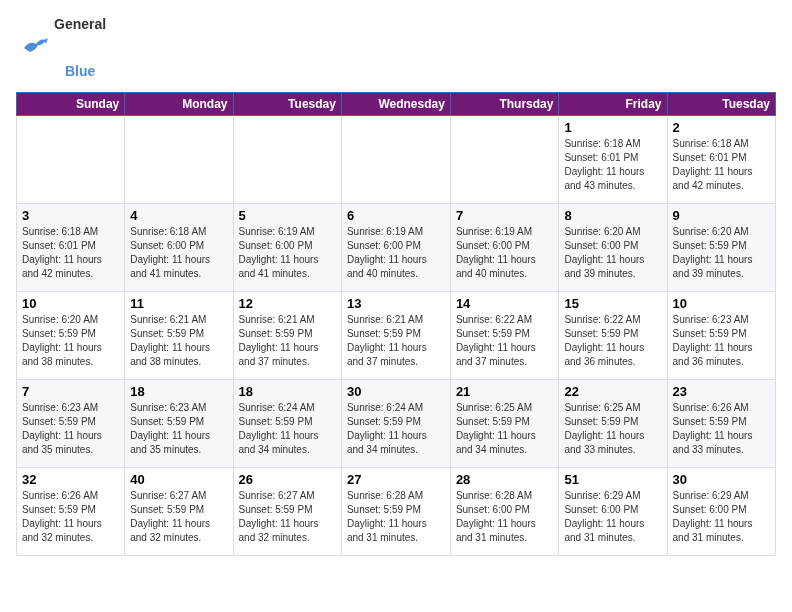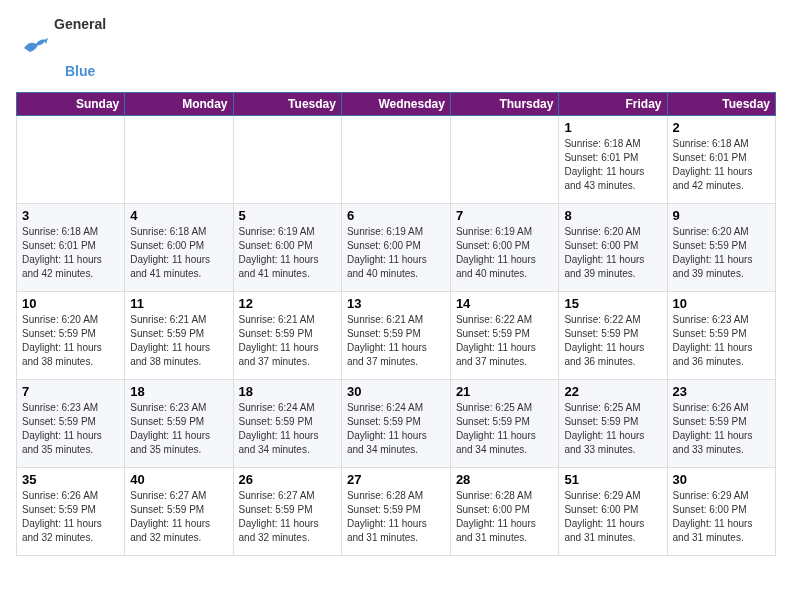--- a/index.html
+++ b/index.html
@@ -275,21 +275,21 @@
         <td>
           <span class="day-number">23</span>
           <div class="cell-info" style="white-space: pre-line;">Sunrise: 6:26 AM
 Sunset: 5:59 PM
 Daylight: 11 hours
 and 33 minutes.</div>
         </td>
       </tr>
       <tr>
         <td>
-          <span class="day-number">35</span>
+          <span class="day-number">32</span>
           <div class="cell-info" style="white-space: pre-line;">Sunrise: 6:26 AM
 Sunset: 5:59 PM
 Daylight: 11 hours
 and 32 minutes.</div>
         </td>
         <td>
           <span class="day-number">40</span>
           <div class="cell-info" style="white-space: pre-line;">Sunrise: 6:27 AM
 Sunset: 5:59 PM
 Daylight: 11 hours

